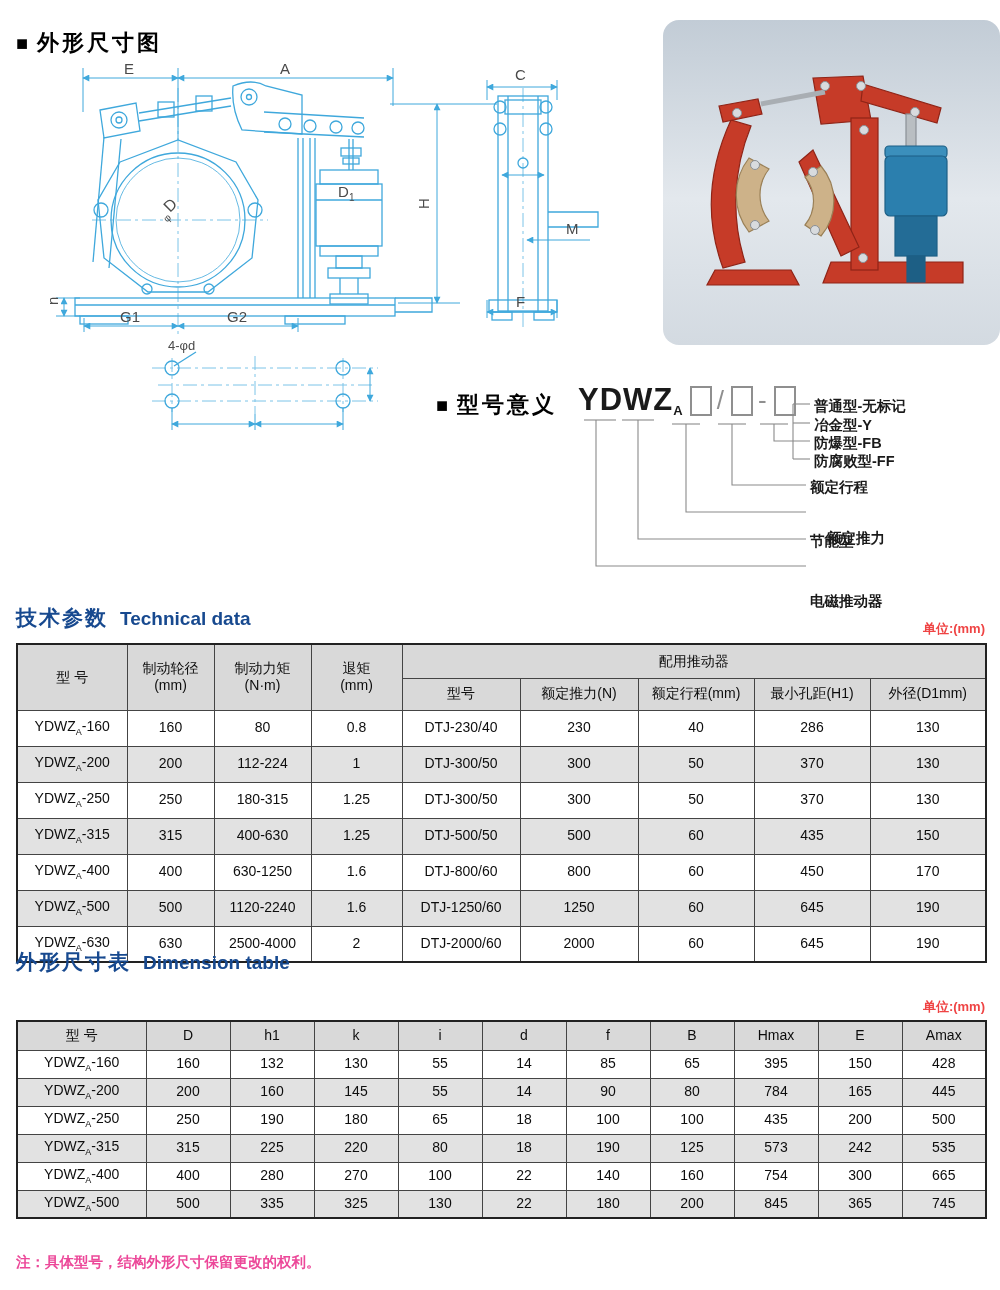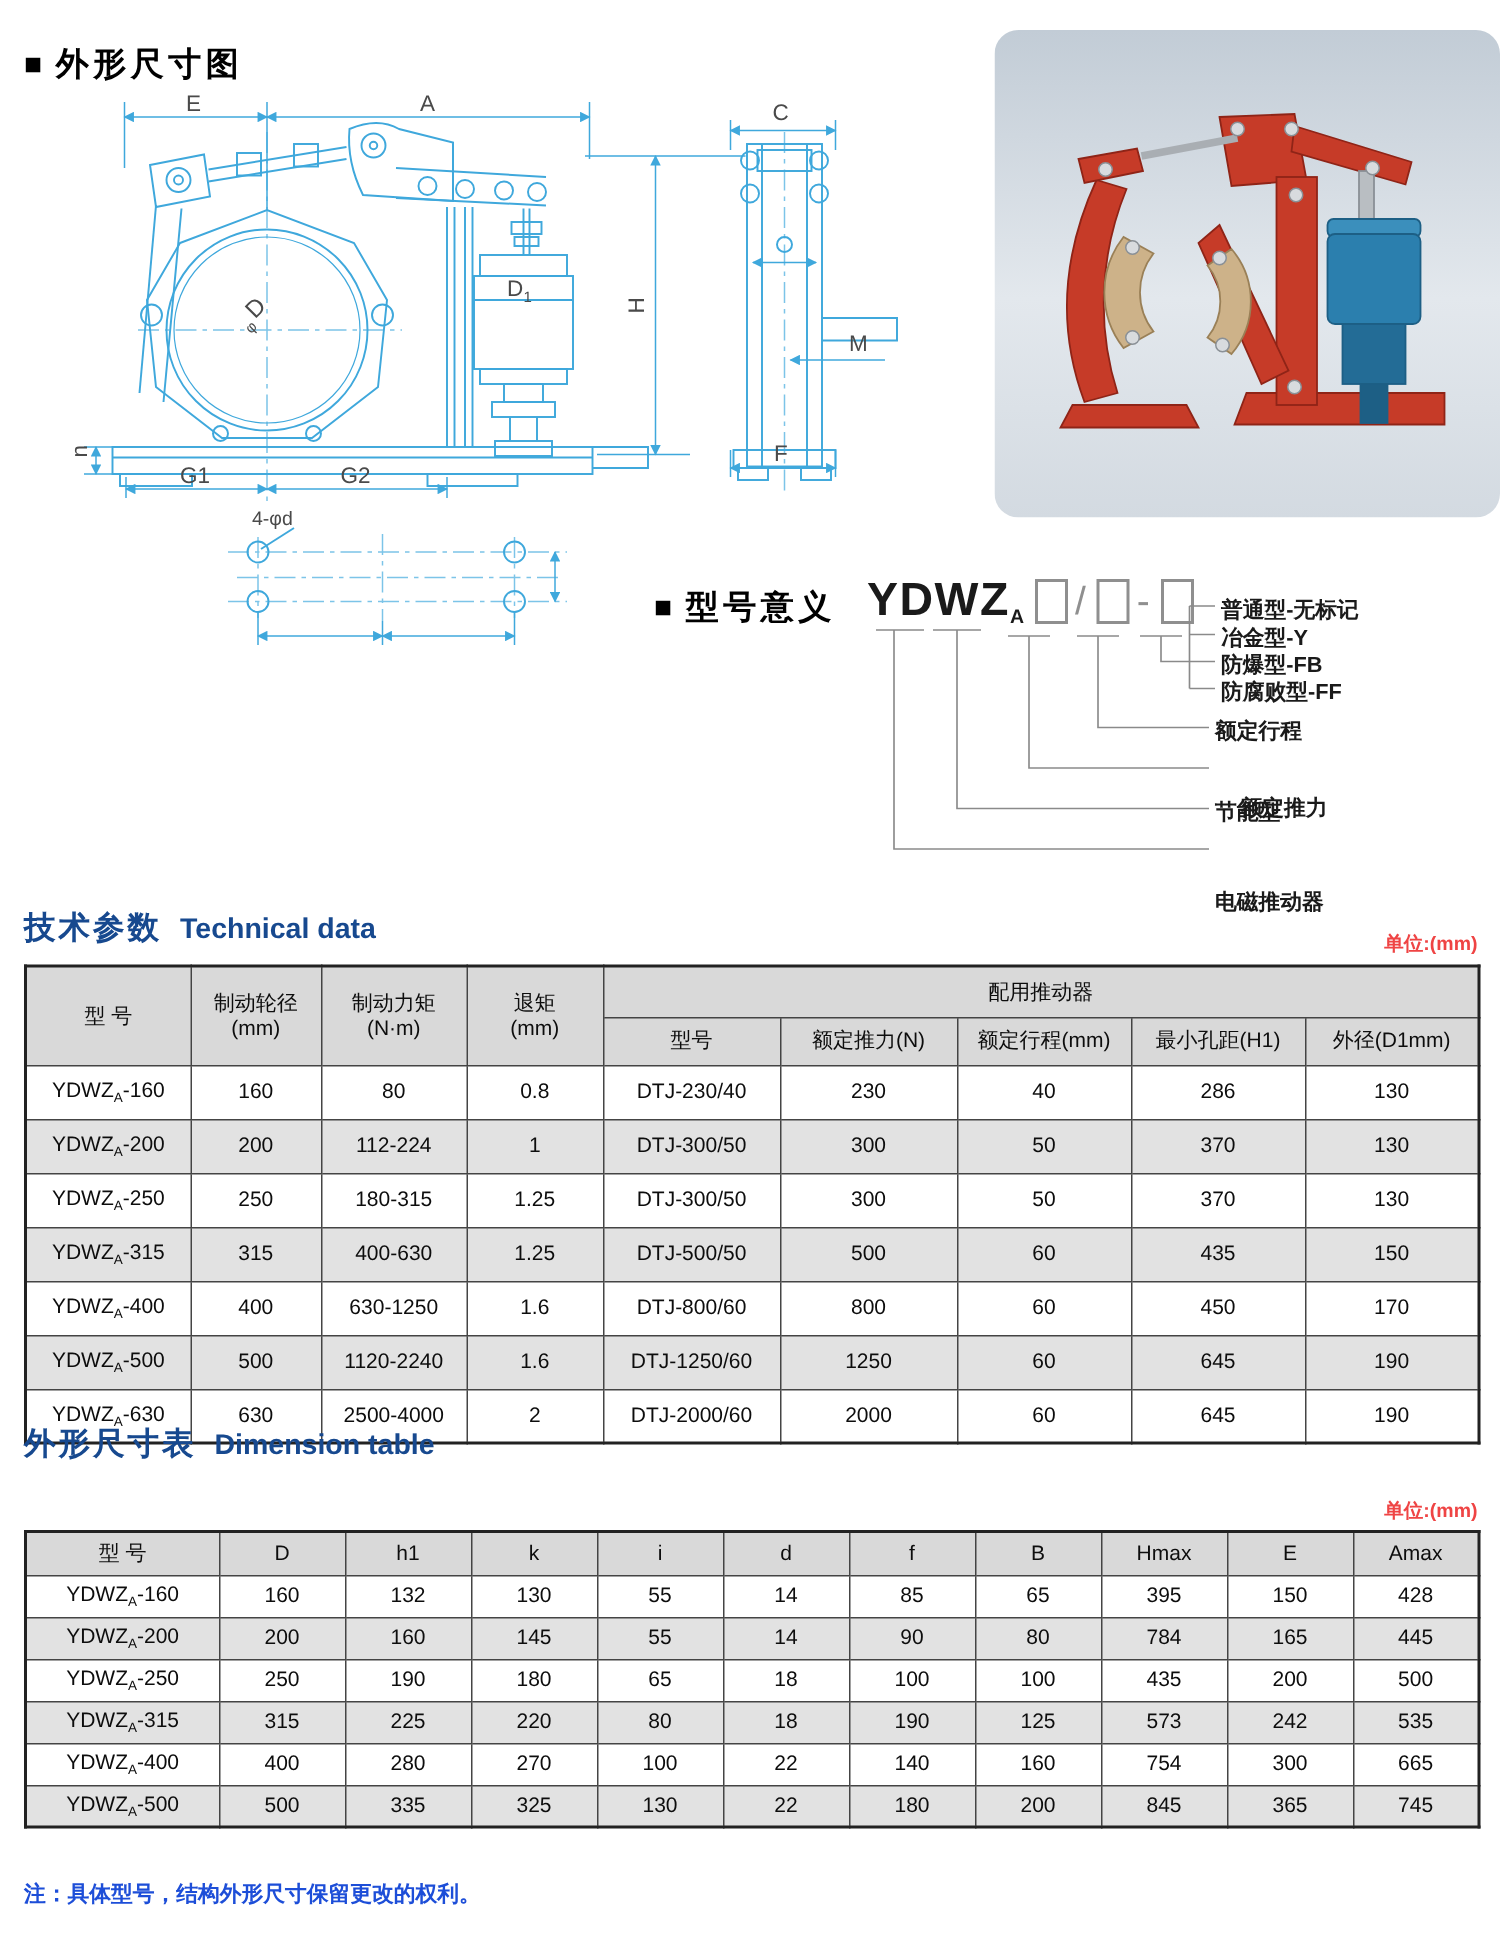--- a/index.html
+++ b/index.html
@@ -36,21 +36,21 @@
   .tbl tbody tr:nth-child(even) td { background:#e2e2e2; }
   .tech { left:16px; top:643px; width:969px; }
   .tech thead tr:first-child th { height:34px; }
   .tech thead tr:last-child th { height:32px; }
   .tech tbody td { height:36px; }
   .dim  { left:16px; top:1020px; width:969px; }
   .dim thead th { height:29px; }
   .dim tbody td { height:28px; }
   sub { font-size:9px; }
 
-  .note { position:absolute; left:16px; top:1253px; font-size:14.5px; font-weight:600; color:#1d4ed8; }
+  .note { position:absolute; left:16px; top:1253px; font-size:14.5px; font-weight:600; color:#ec4899; }
 
   svg text { font-family:"Liberation Sans", sans-serif; }
   .drawing, .model-lines, .photo { position:absolute; }
 </style>
 </head>
 <body>
 
 <div class="page">
 
   <div class="sec-head" style="left:16px; top:28px;">

